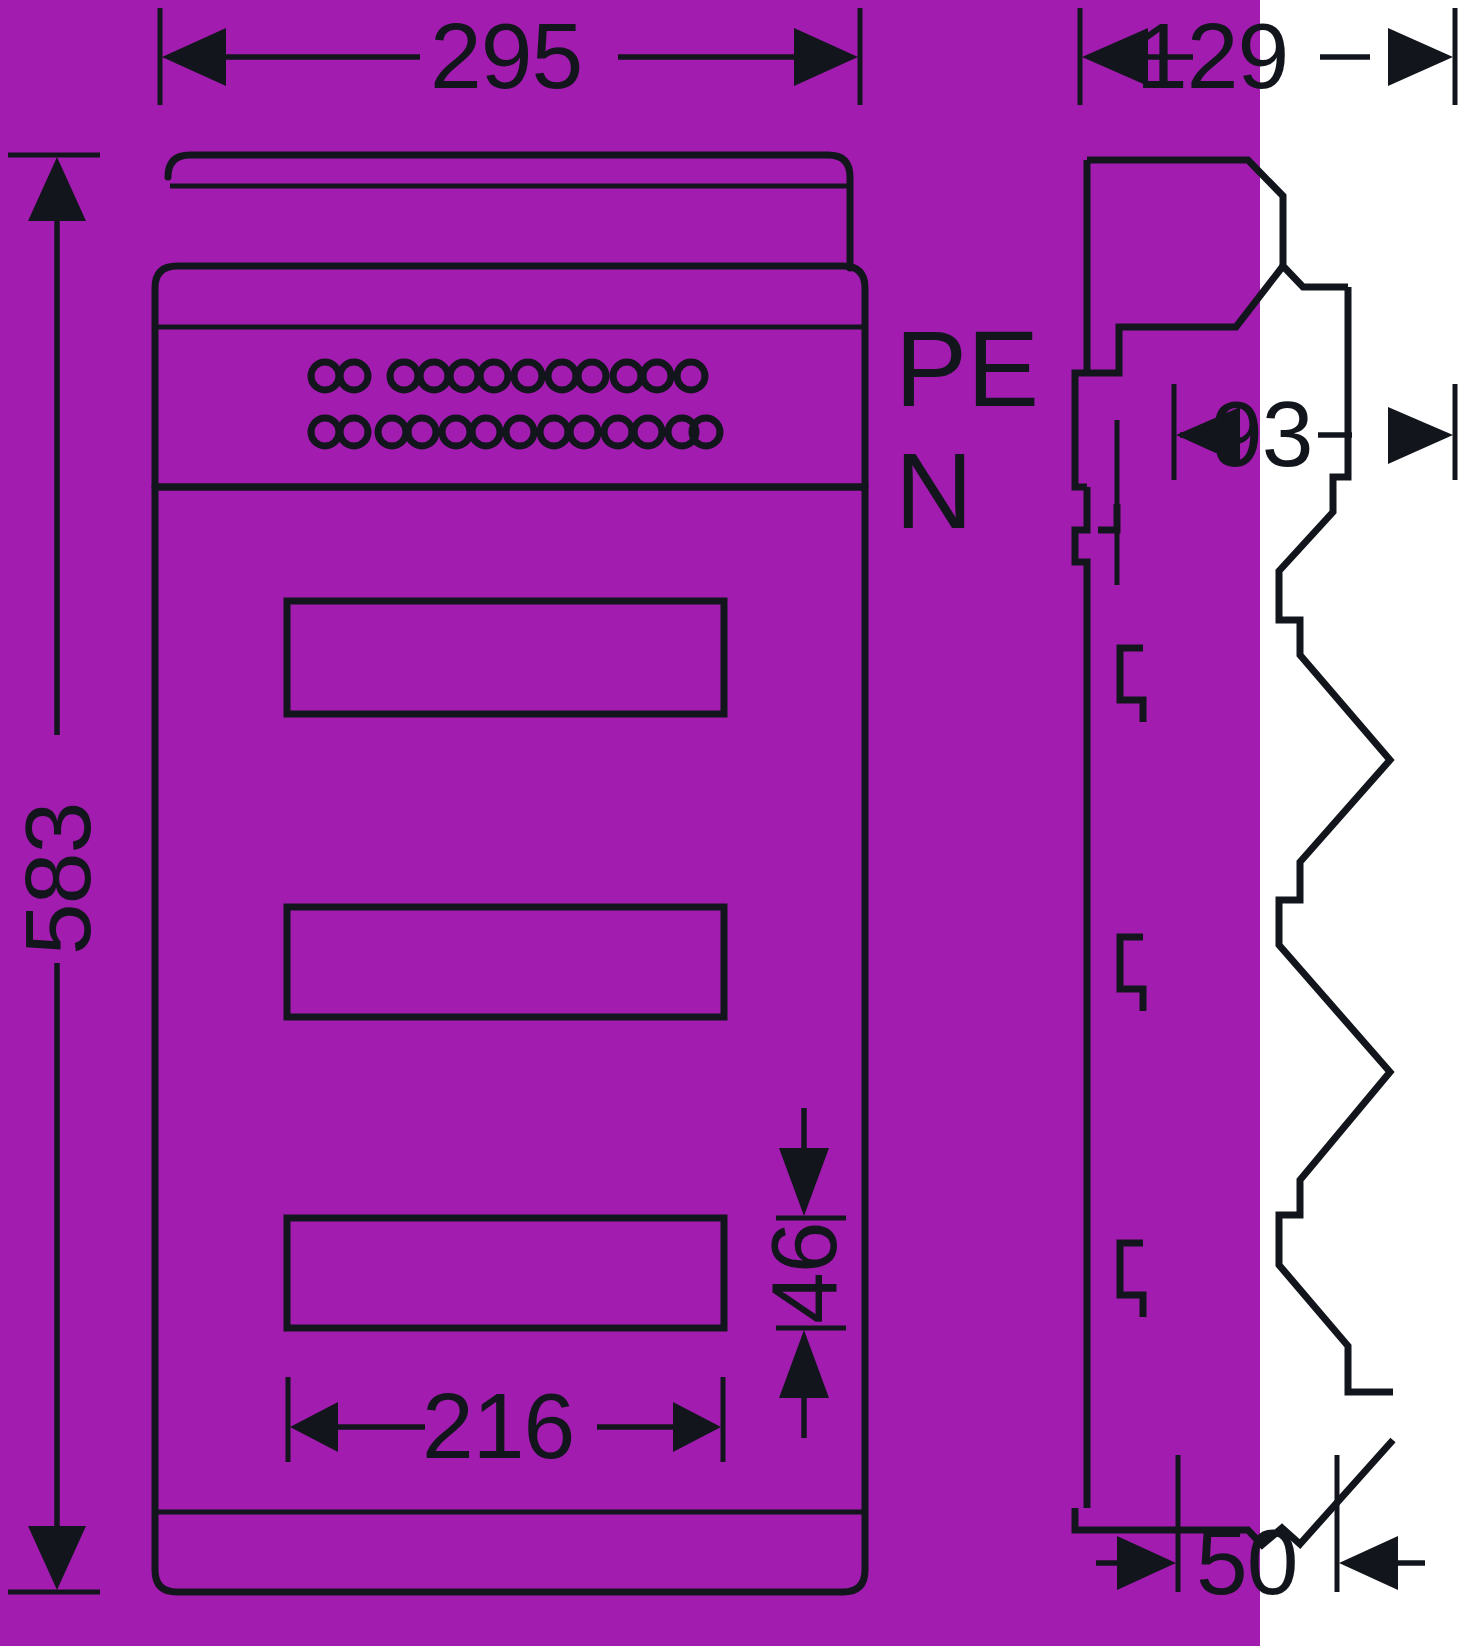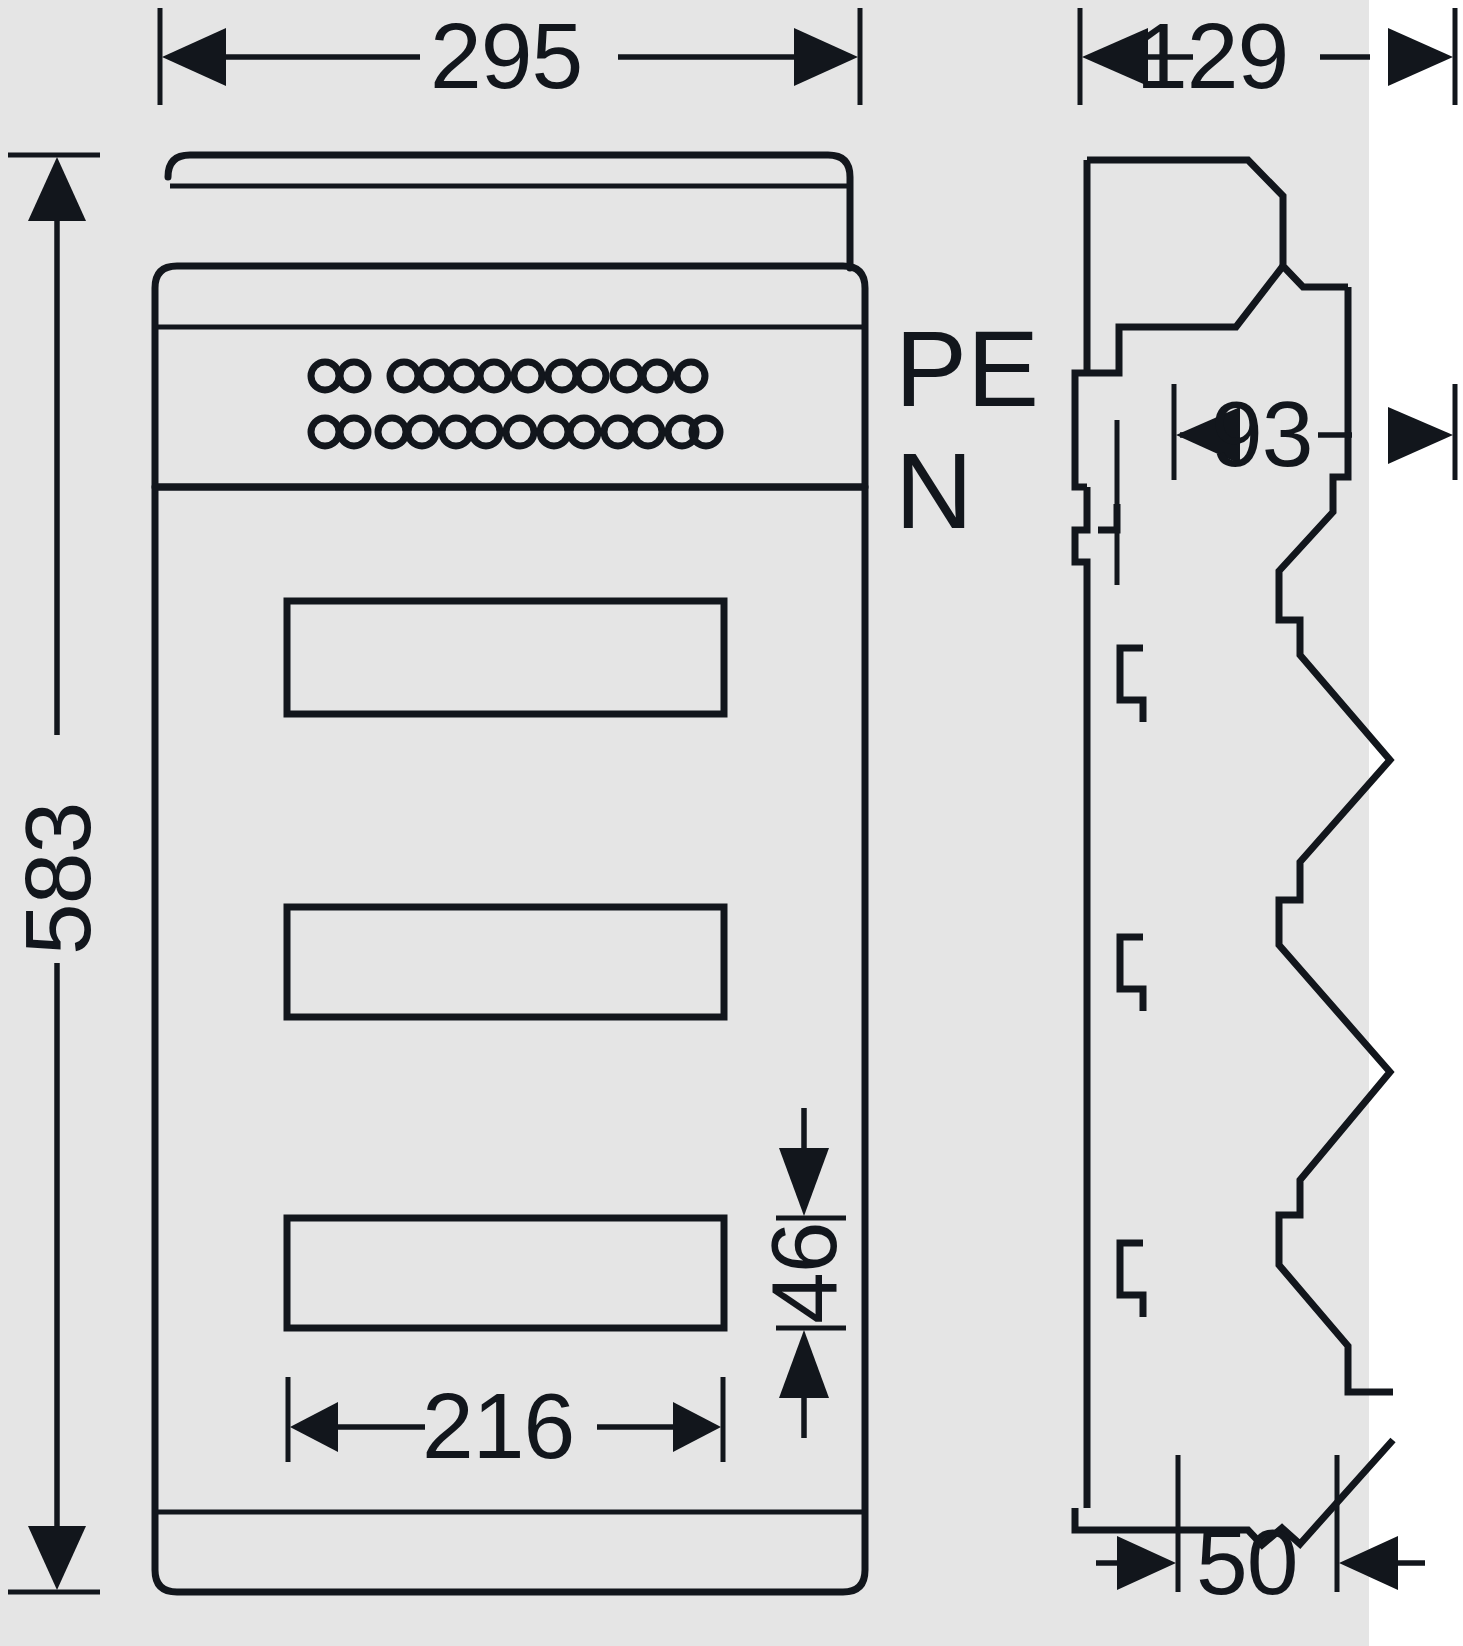--- a/index.html
+++ b/index.html
@@ -8,23 +8,23 @@
     background: #ffffff;
   }
   body {
     width: 1463px;
     height: 1646px;
     font-family: "Liberation Sans", sans-serif;
     overflow: hidden;
   }
   #drawing-root {
     position: relative;
-    width: 1369px;
+    width: 1260px;
     height: 1646px;
-    background: #e5e5e5;
+    background: #a21caf;
   }
   svg#technical-drawing {
     display: block;
     width: 1463px;
     height: 1646px;
   }
   .outline {
     fill: none;
     stroke: #12161c;
     stroke-width: 7;

